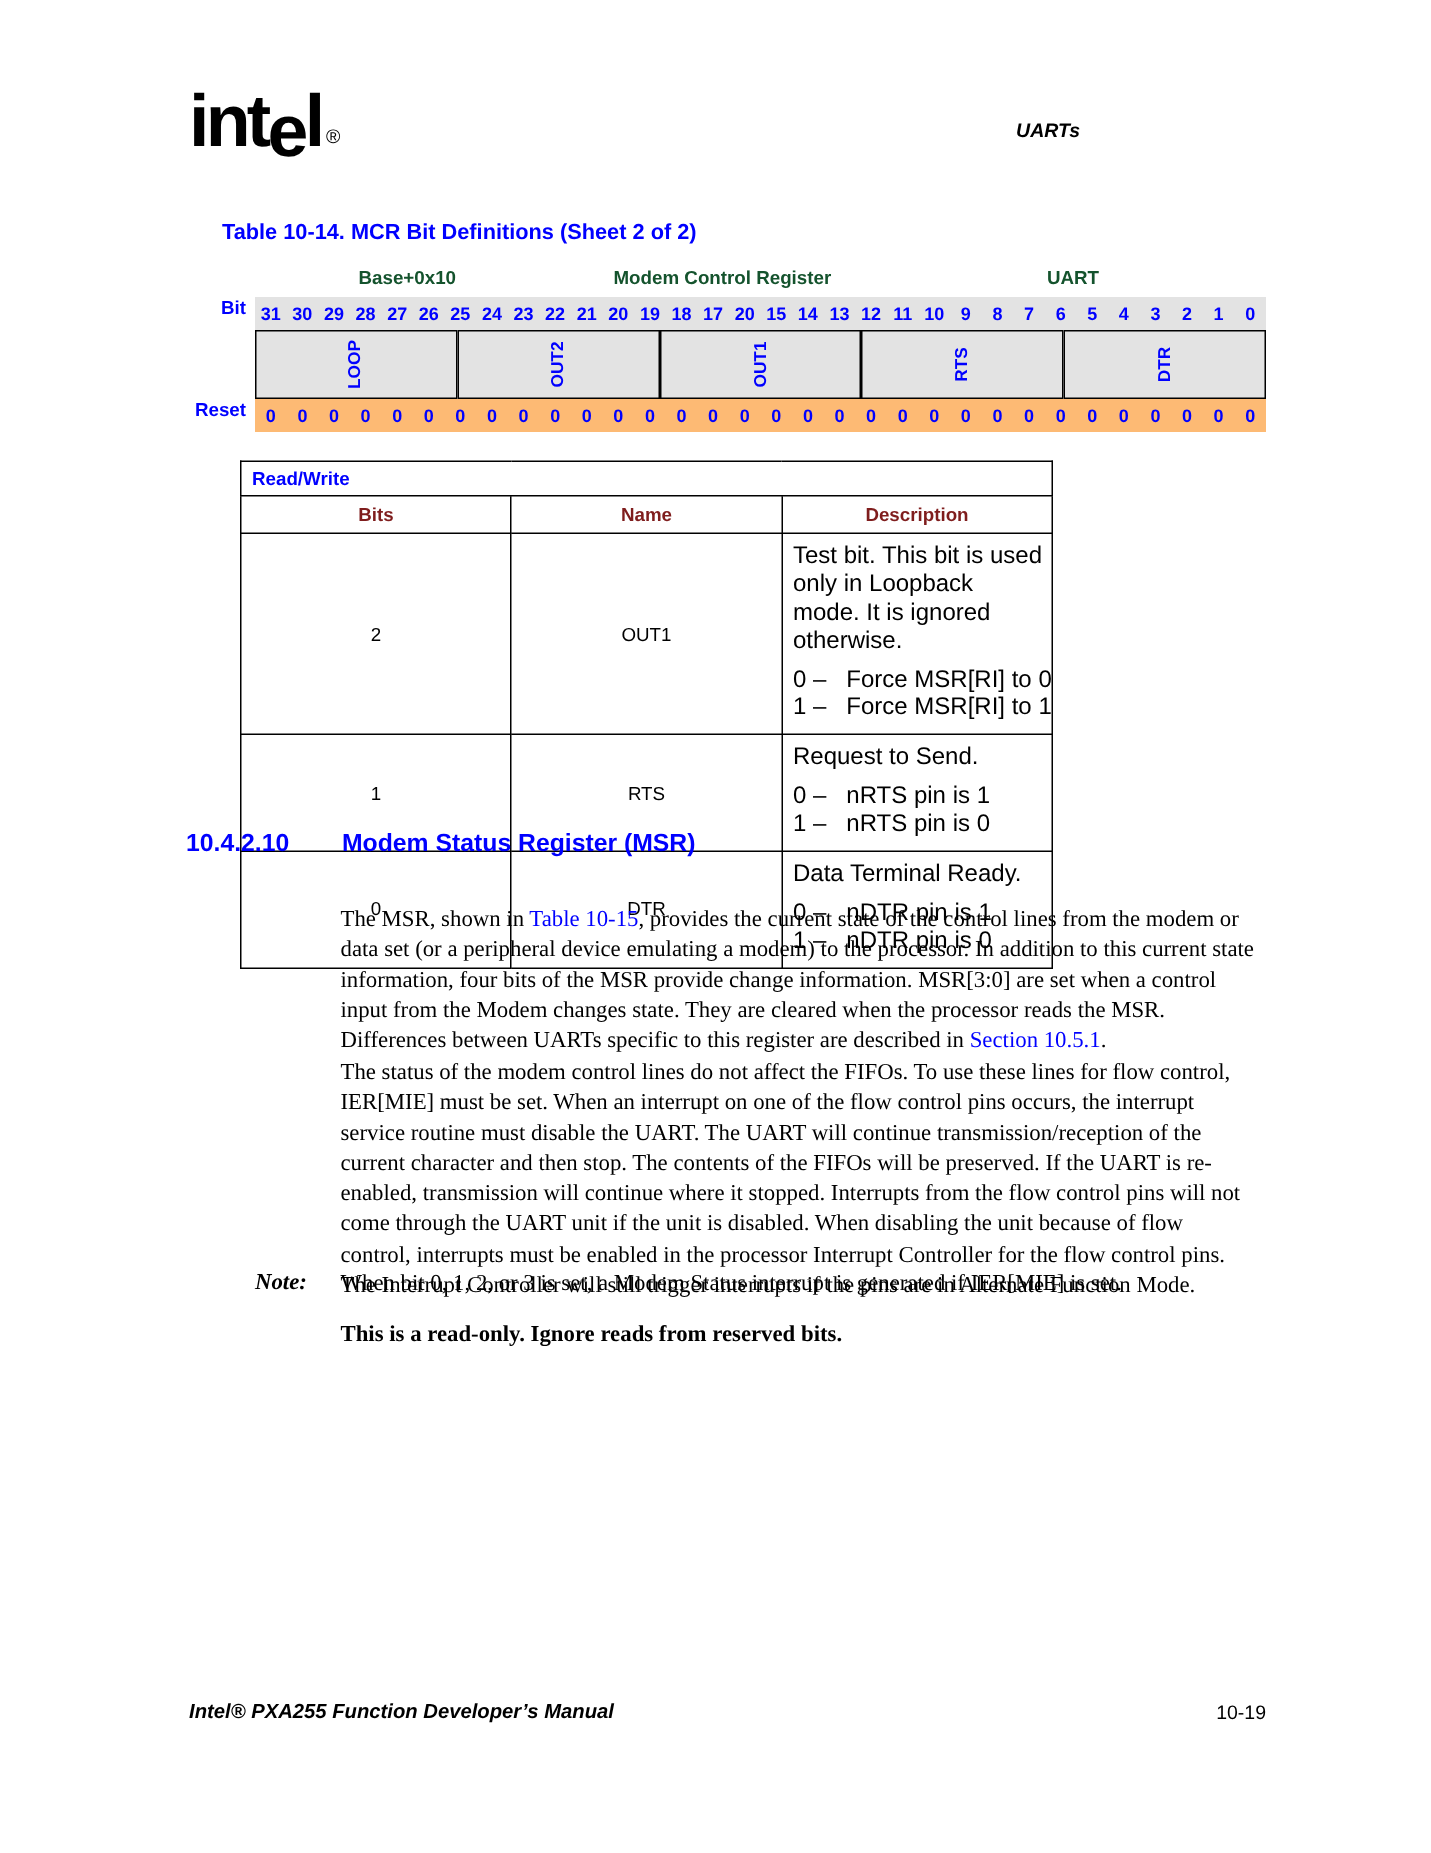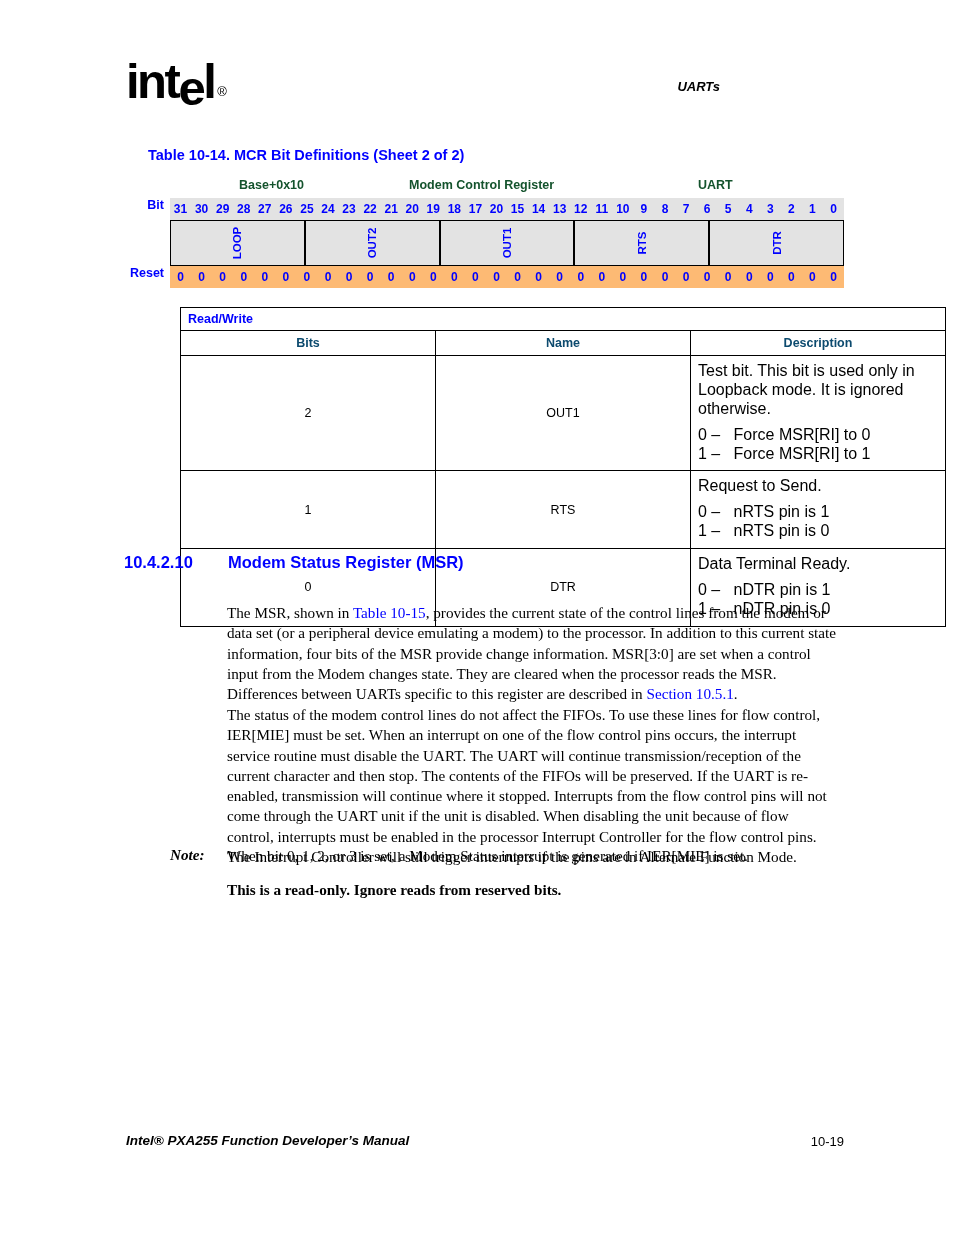--- a/index.html
+++ b/index.html
@@ -163,23 +163,23 @@
     font-family: "Liberation Sans", sans-serif;
     font-weight: bold;
     font-size: 12px;
     color: #0000ff;
     line-height: 22px;
   }
 
   
   #desc-table {
     position: absolute;
-    left: 180px;
+    left: 160px;
     top: 307px;
-    width: 766px;
+    width: 542px;
     border-collapse: collapse;
     table-layout: fixed;
     background: #ffffff;
   }
   #desc-table td, #desc-table th {
     border: 1px solid #000000;
     vertical-align: middle;
     padding: 0;
   }
   .rw-cell {
@@ -187,21 +187,21 @@
     font-weight: bold;
     font-size: 12.5px;
     color: #0000ff;
     padding: 4px 0 4px 7px !important;
     text-align: left;
   }
   .colhead {
     font-family: "Liberation Sans", sans-serif;
     font-weight: bold;
     font-size: 12.5px;
-    color: #0c4a6e;
+    color: #7f1d1d;
     text-align: center;
     padding: 5px 0 5px 0 !important;
   }
   .c-bits { width: 84px; }
   .c-name { width: 84px; }
   .cell-bits, .cell-name {
     text-align: center;
     font-family: "Liberation Sans", sans-serif;
     font-size: 12.5px;
     color: #000000;

